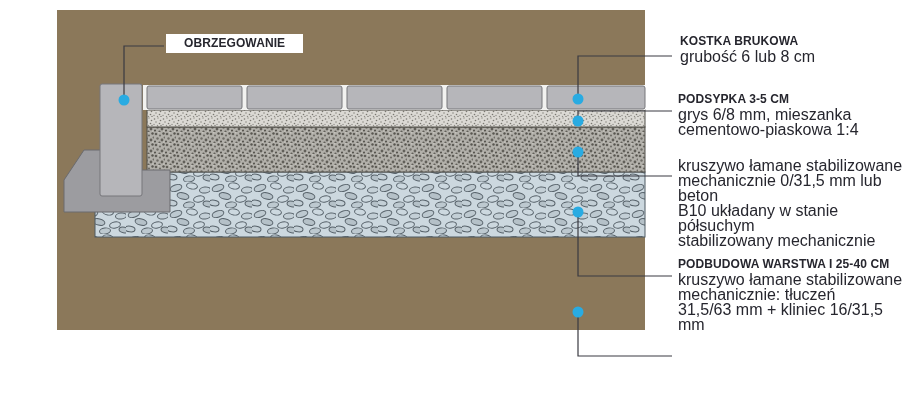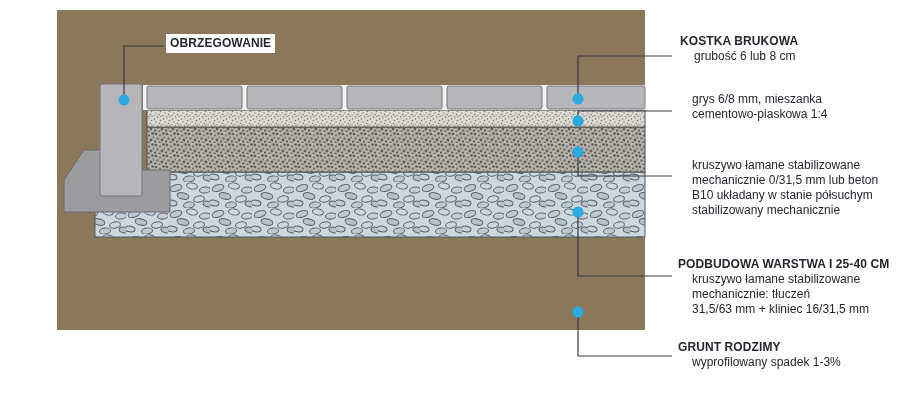--- a/index.html
+++ b/index.html
@@ -19,31 +19,30 @@
     color: #26262e;
   }
   .label-title {
     font-weight: 700;
     font-size: 12px;
     line-height: 15px;
     letter-spacing: 0.1px;
     text-transform: uppercase;
   }
   .label-desc {
-    font-size: 12px;
+    font-size: 16px;
     line-height: 15px;
     white-space: pre-line;
-    margin-left: 14px;
   }
   .edge-label {
     position: absolute;
     left: 166px;
     top: 34px;
     background: #ffffff;
-    padding: 2px 4px;
+    padding: 2px 18px;
     width: auto;
   }
 </style>
 </head>
 <body>
 
 <div class="page">
 
   <svg class="diagram-svg" width="917" height="402" viewBox="0 0 917 402">
     <defs>
@@ -130,36 +129,33 @@
   <div class="label edge-label">
     <div class="label-title">OBRZEGOWANIE</div>
   </div>
 
   <div class="label" style="left:680px; top:34px">
     <div class="label-title">KOSTKA BRUKOWA</div>
     <div class="label-desc">grubość 6 lub 8 cm</div>
   </div>
 
   <div class="label" style="left:678px; top:92px">
+    <div class="label-title">PODSYPKA 3-5 cm</div>
     <div class="label-desc">grys 6/8 mm, mieszanka
 cementowo-piaskowa 1:4</div>
   </div>
 
   <div class="label" style="left:678px; top:158px">
     <div class="label-desc">kruszywo łamane stabilizowane
 mechanicznie 0/31,5 mm lub beton
 B10 układany w stanie półsuchym
 stabilizowany mechanicznie</div>
   </div>
 
   <div class="label" style="left:678px; top:257px">
     <div class="label-title">PODBUDOWA WARSTWA I 25-40 cm</div>
     <div class="label-desc">kruszywo łamane stabilizowane
 mechanicznie: tłuczeń
 31,5/63 mm + kliniec 16/31,5 mm</div>
   </div>
 
-  <div class="label" style="left:678px; top:340px">
-    <div class="label-title">GRUNT RODZIMY</div>
-    <div class="label-desc">wyprofilowany spadek 1-3%</div>
-  </div>
 
 </div>
 
 </body></html>

